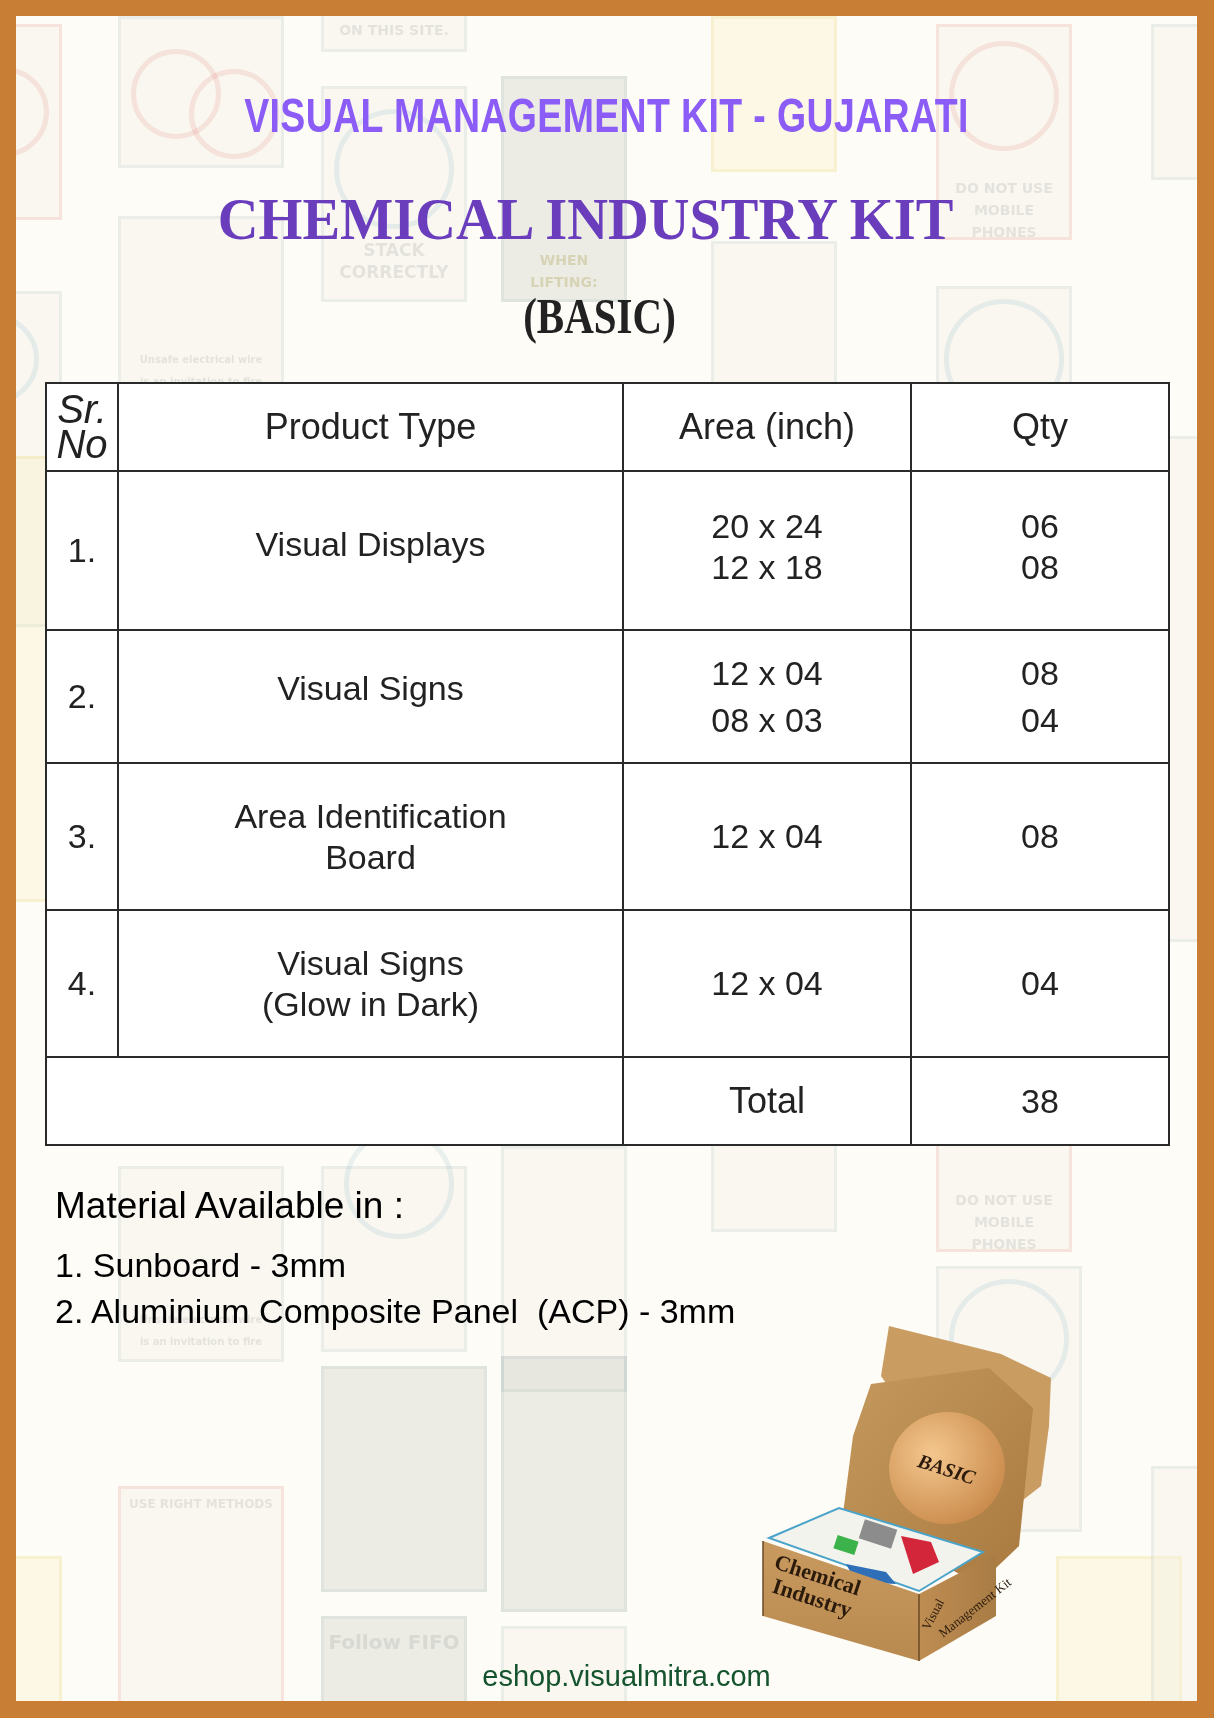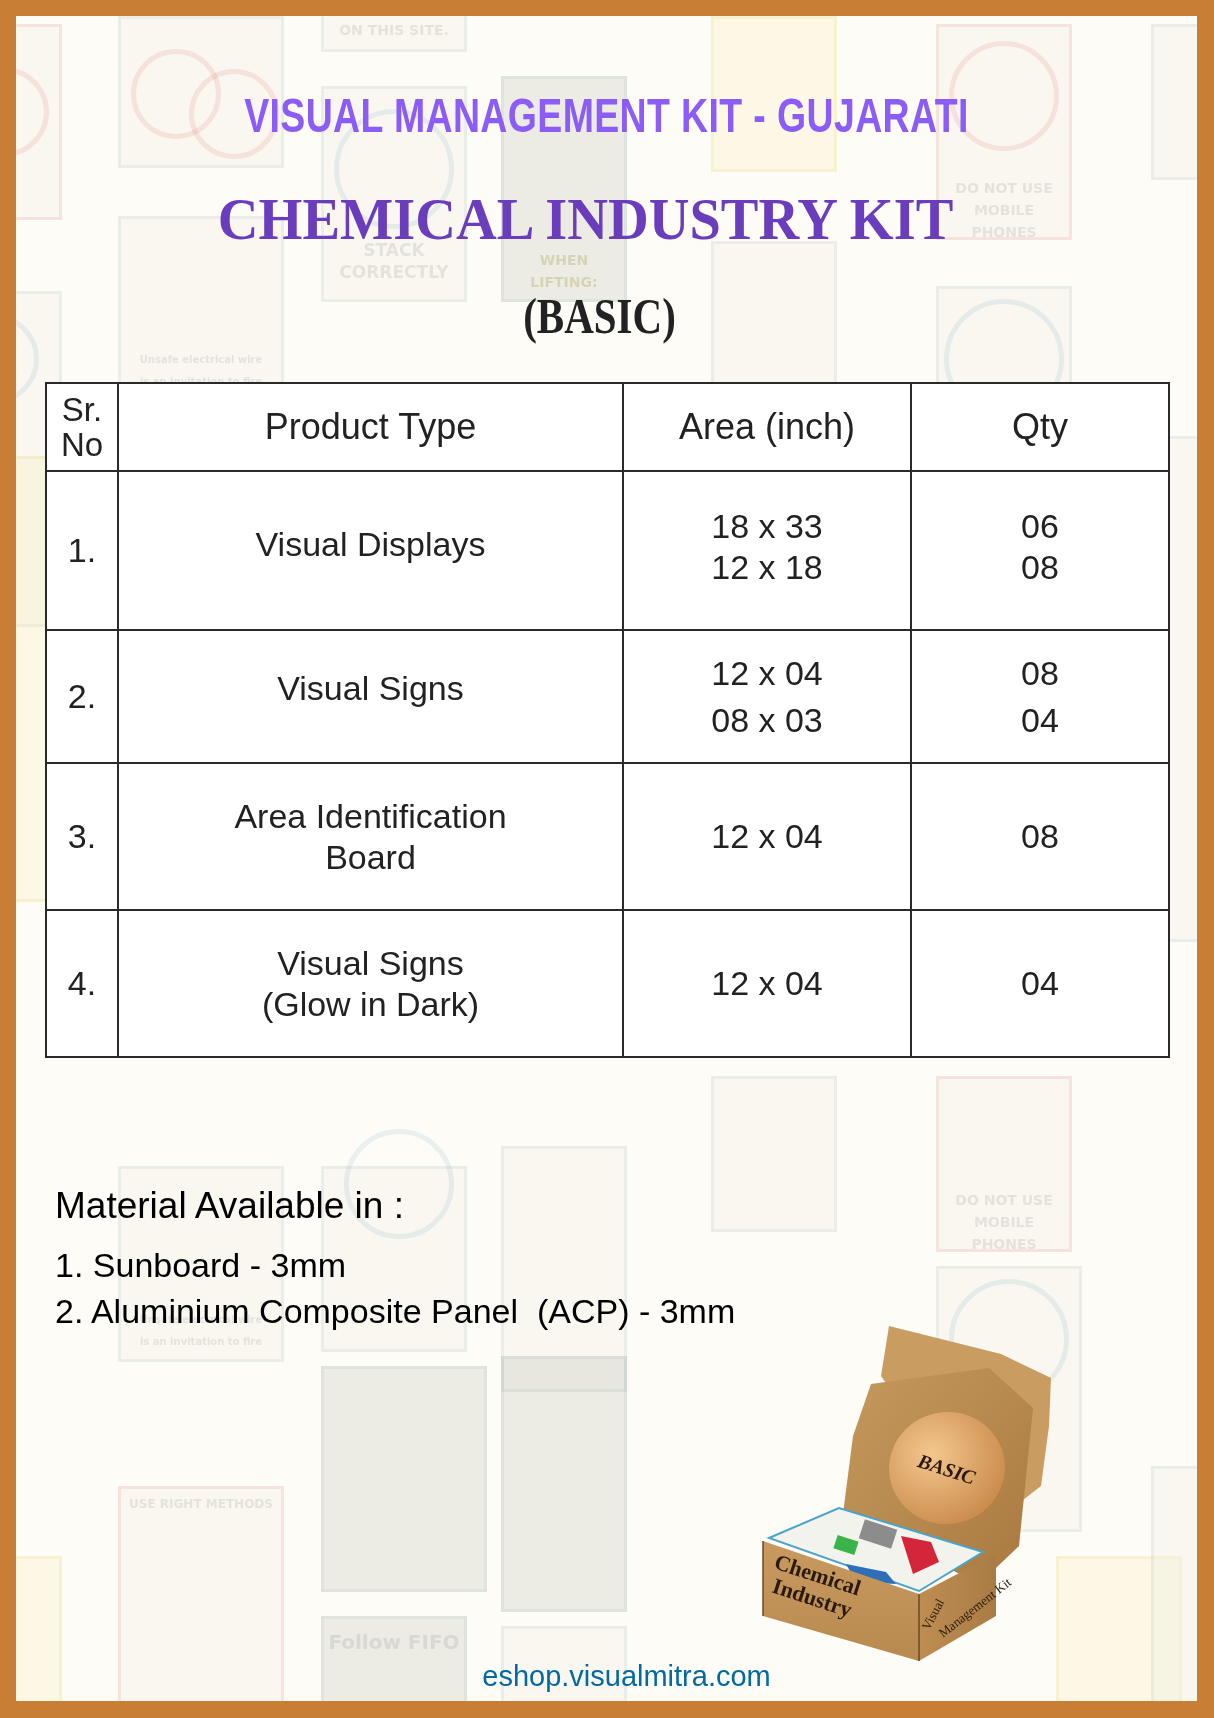--- a/index.html
+++ b/index.html
@@ -63,38 +63,38 @@
   .c-prod { width: 503px; }
   .c-size { width: 286px; }
   .c-qty { width: 256px; margin-top: 28px; }
   tr.h-head { height: 88px; }
   tr.h-r1 { height: 159px; }
   tr.h-r2 { height: 133px; }
   tr.h-r3 { height: 147px; }
   tr.h-r4 { height: 147px; }
   tr.h-tot { height: 88px; }
   th.head { font-size: 36px; line-height: 38px; }
-  th.head-sr { font-size: 33px; line-height: 35px; text-align: left; padding-left: 12px; }
+  th.head-sr { font-size: 40px; line-height: 35px; text-align: left; padding-left: 12px; font-style: italic; }
   td.cell { font-size: 34px; line-height: 41px; }
   td.cell-wide { line-height: 47px; }
   td.sr { text-align: left; padding-left: 18px; font-size: 34px; }
   .line { display: block; }
   td.total-blank { border-right: none; }
   td.total-label { border-left: none; font-weight: bold; font-size: 36px; }
 
   .materials {
     position: absolute; left: 39px; top: 1168px; color: #000000;
   }
   .materials .heading { font-size: 37px; line-height: 44px; margin: 0; }
   .materials .item { font-size: 34px; line-height: 46px; margin: 0; }
   .materials .items { margin-top: 14px; }
 
   .url {
     position: absolute; left: 0; width: 100%; top: 1643px; text-align: center;
-    font-size: 29px; line-height: 34px; color: #0369a1;
+    font-size: 29px; line-height: 34px; color: #14532d;
     padding-left: 40px; box-sizing: border-box;
   }
 
   
   .kit-box { position: absolute; left: 735px; top: 1300px; width: 310px; height: 345px; }
   .kit-box svg { width: 100%; height: 100%; }
 </style>
 </head>
 <body>
 
@@ -179,21 +179,21 @@
       <th class="c-size head">Area (inch)</th>
       <th class="c-qty head">Qty</th>
     </tr>
 
     <tr class="h-r1">
       <td class="sr cell">1.</td>
       <td class="cell">
             <span class="line" style="position:relative;top:-6px;">Visual Displays</span>
           </td>
       <td class="cell" style="padding-bottom:8px;">
-        <span class="line">18 x 33</span>
+        <span class="line">20 x 24</span>
         <span class="line">12 x 18</span>
       </td>
       <td class="cell" style="padding-bottom:8px;">
         <span class="line">06</span>
         <span class="line">08</span>
       </td>
     </tr>
 
     <tr class="h-r2">
       <td class="sr cell">2.</td>
@@ -231,20 +231,25 @@
         <span class="line">(Glow in Dark)</span>
       </td>
       <td class="cell">
             <span class="line">12 x 04</span>
           </td>
       <td class="cell">
             <span class="line">04</span>
           </td>
     </tr>
 
+    <tr class="h-tot">
+      <td class="total-blank" colspan="2"></td>
+      <td class="total-label">Total</td>
+      <td class="cell">38</td>
+    </tr>
   </tbody>
     </table>
 
   <div class="materials">
     <p class="heading">Material Available in :</p>
     <div class="items">
       <p class="item" style="white-space:pre;">1. Sunboard - 3mm</p>
       <p class="item" style="white-space:pre;">2. Aluminium Composite Panel  (ACP) - 3mm</p>
     </div>
   </div>

